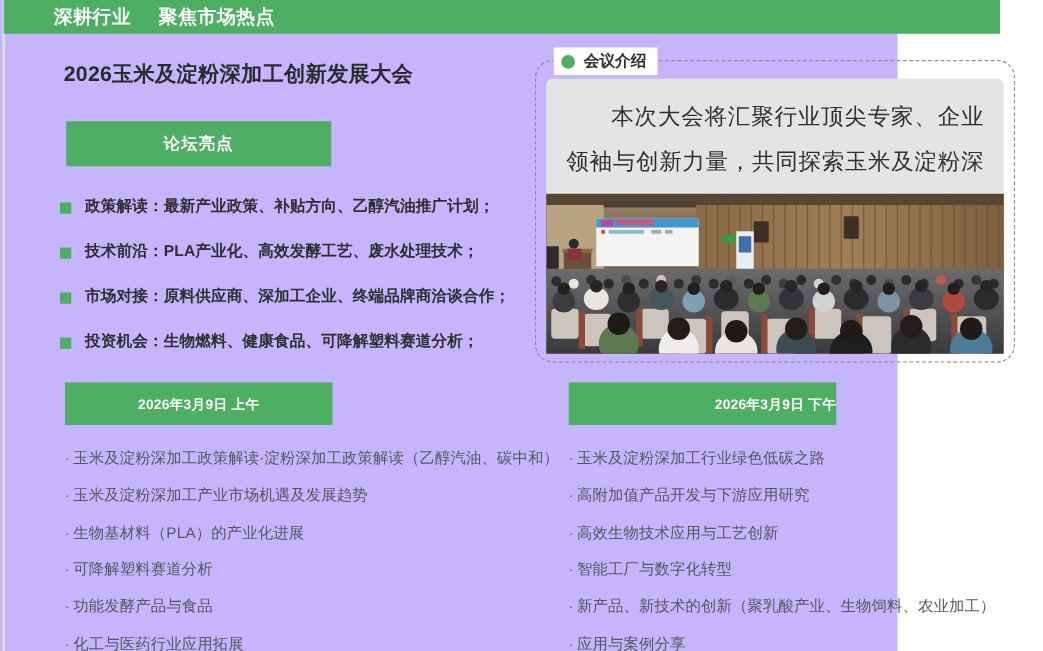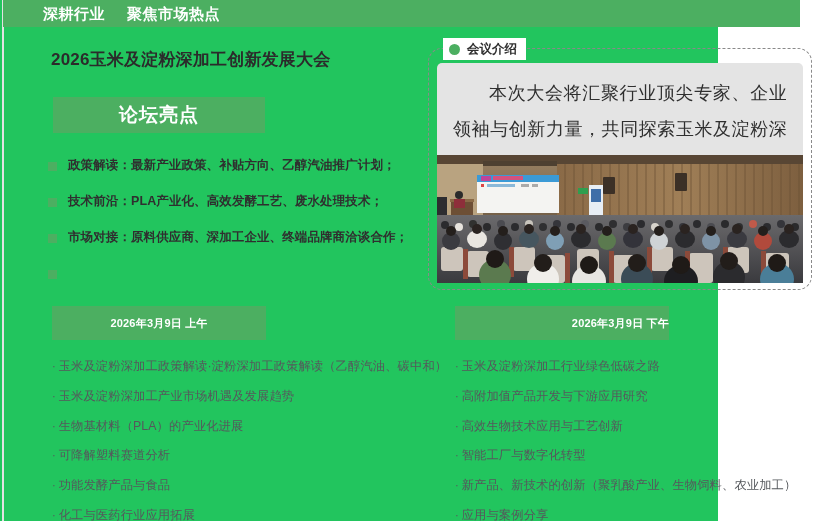--- a/index.html
+++ b/index.html
@@ -7,21 +7,21 @@
     width: 834px;
     height: 521px;
     background: #ffffff;
     font-family: "Liberation Sans", "DejaVu Sans", sans-serif;
     overflow: hidden;
   }
   .page {
     position: relative;
     width: 718px;
     height: 521px;
-    background: #22c55e;
+    background: #c4b5fd;
   }
   
   .left-rule {
     position: absolute;
     left: 2px; top: 0; bottom: 0;
     width: 2px;
     background: #e2e2e2;
   }
   
   .ribbon {
@@ -59,21 +59,21 @@
     position: absolute;
     left: 53px; top: 97px;
     width: 212px; height: 36px;
     background: #4caf61;
     display: flex;
     align-items: center;
     justify-content: center;
   }
   .highlight-tag span {
     color: #ffffff;
-    font-size: 19px;
+    font-size: 13px;
     font-weight: bold;
     letter-spacing: 1px;
   }
   
   .bullet-list {
     position: absolute;
     left: 48px; top: 158px;
     width: 360px;
   }
   .bullet-row {
@@ -228,20 +228,21 @@
     <div class="bullet-row">
       <span class="bullet-square"></span>
       <span class="bullet-text">技术前沿：PLA产业化、高效发酵工艺、废水处理技术；</span>
     </div>
     <div class="bullet-row">
       <span class="bullet-square"></span>
       <span class="bullet-text">市场对接：原料供应商、深加工企业、终端品牌商洽谈合作；</span>
     </div>
     <div class="bullet-row">
       <span class="bullet-square"></span>
+      <span class="bullet-text">投资机会：生物燃料、健康食品、可降解塑料赛道分析；</span>
     </div>
   </div>
 
   <div class="dashed-panel">
 
     <div class="panel-legend">
       <span class="legend-dot"></span>
       <span class="legend-text">会议介绍</span>
     </div>
 

